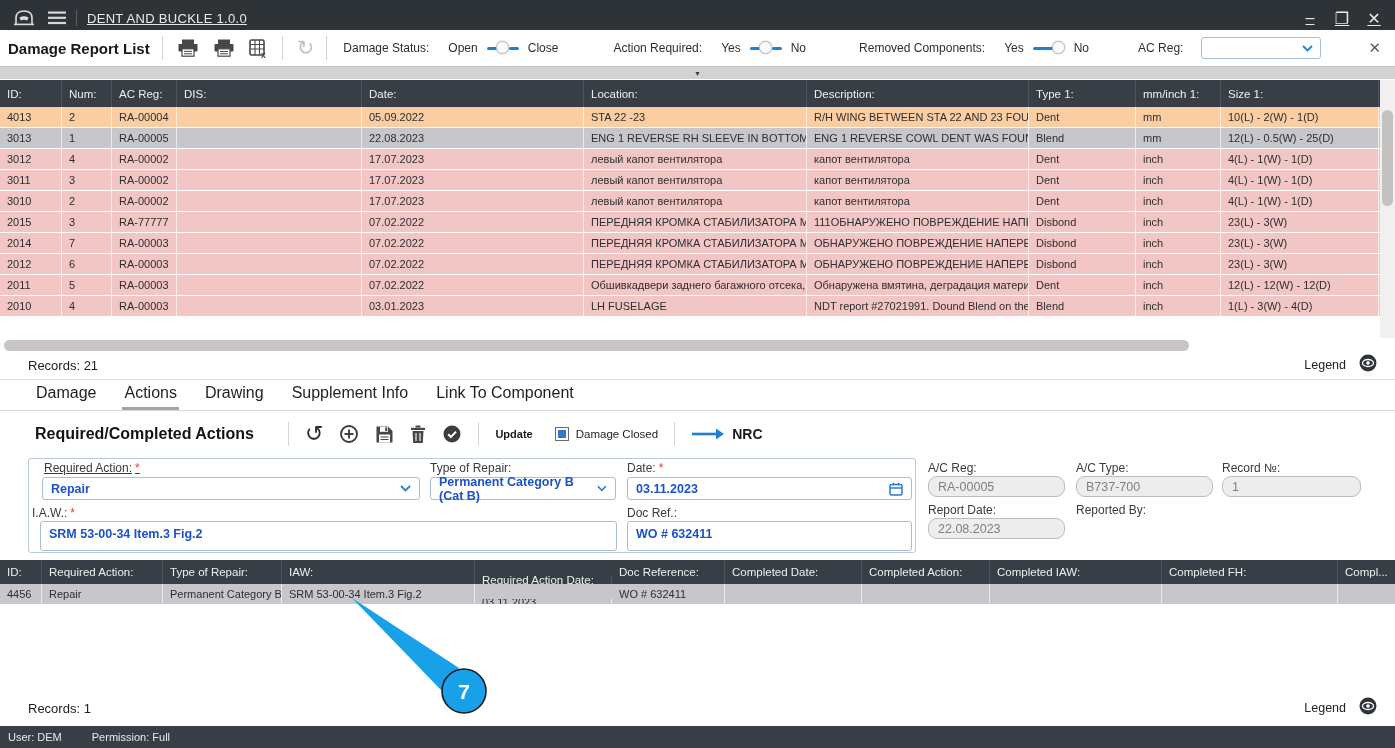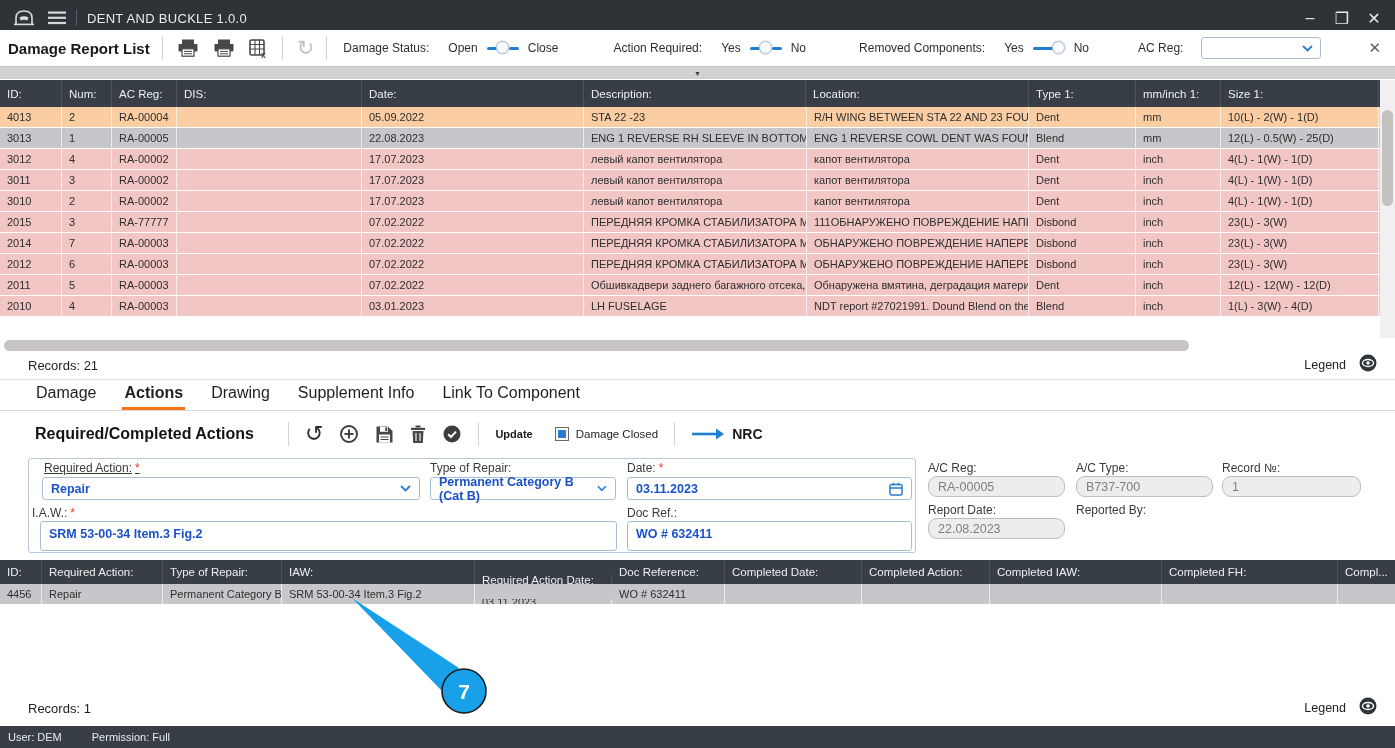--- a/index.html
+++ b/index.html
@@ -3,21 +3,21 @@
 <meta charset="utf-8">
 <style>
   *{margin:0;padding:0;box-sizing:border-box;}
   html,body{width:1395px;height:748px;}
   body{font-family:"Liberation Sans",sans-serif;background:#fff;}
   #app{position:relative;width:1395px;height:748px;background:#fff;overflow:hidden;}
   .vdiv{width:1px;height:24px;background:#D4D4D4;display:inline-block;}
   svg text{font-family:"Liberation Sans",sans-serif;}
 
   
-  .titlebar{position:absolute;left:0;top:0;width:100%;height:36px;background:#2E3338;display:flex;align-items:center;padding:0 8px;color:#E6E8EA;}
+  .titlebar{position:absolute;left:0;top:0;width:100%;height:36px;background:#2E3338;display:flex;align-items:center;padding:0 8px;color:#E6E8EA;text-decoration:underline;}
   .titlebar .tdiv{width:1px;height:16px;background:#5A6066;margin:0 10px 0 6px;}
   .app-title{font-size:13px;letter-spacing:.3px;color:#E9EBEC;}
   .win-controls{margin-left:auto;display:flex;gap:6px;}
   .win-btn{width:26px;height:22px;display:flex;align-items:center;justify-content:center;}
   .tb-icon{margin:0 4px;display:flex;align-items:center;}
 
   
   .toolbar{position:absolute;left:0;top:30px;width:100%;height:36px;background:#fff;display:flex;align-items:center;padding:0 14px 0 8px;}
   .page-title{font-size:15px;font-weight:bold;color:#1A1A1A;margin-right:12px;}
   .tbtn{margin-left:14px;display:flex;align-items:center;cursor:default;}
@@ -64,21 +64,21 @@
   .records-line.bottom{top:697px;}
   .records-text{font-size:13px;color:#222;}
   .legend-wrap{margin-left:auto;display:flex;align-items:center;gap:13px;}
   .legend-text{font-size:12.5px;color:#222;}
 
   .divider{position:absolute;left:0;width:100%;height:1px;background:#E0E0E0;}
 
   
   .tabs{position:absolute;left:0;top:381px;width:100%;height:29px;display:flex;align-items:flex-end;padding-left:34px;gap:24px;}
   .tab{font-size:16px;color:#1F1F1F;padding:4px 2px 5px;border-bottom:3px solid transparent;}
-  .tab.active{font-weight:bold;border-bottom:3px solid #f97316;}
+  .tab.active{font-weight:normal;border-bottom:3px solid #a3a3a3;}
 
   
   .actbar{position:absolute;left:0;top:414px;width:100%;height:40px;display:flex;align-items:center;padding-left:35px;}
   .act-title{font-size:16px;font-weight:bold;color:#141414;margin-right:18px;}
   .abtn{margin-left:16px;display:flex;align-items:center;}
   .undo-glyph{font-size:22px;color:#2E2E2E;line-height:20px;}
   .upd-label{font-size:11px;font-weight:bold;color:#1A1A1A;margin-left:16px;}
   .chk{width:14px;height:14px;border:1px solid #6B6B6B;background:#fff;display:flex;align-items:center;justify-content:center;margin-left:22px;}
   .chk .fill{width:8px;height:8px;background:#2B7CC9;}
   .chk-label{font-size:11.5px;color:#1E1E1E;margin-left:7px;}
@@ -216,22 +216,22 @@
     <span class="arr">▼</span>
   </div>
 
   <div class="mtable">
     <div class="thead mt">
         <div class="cell c0">ID:</div>
         <div class="cell c1">Num:</div>
         <div class="cell c2">AC Reg:</div>
         <div class="cell c3">DIS:</div>
         <div class="cell c4">Date:</div>
+        <div class="cell c5">Location:</div>
         <div class="cell c6">Description:</div>
-        <div class="cell c5">Location:</div>
         <div class="cell c7">Type 1:</div>
         <div class="cell c8">mm/inch 1:</div>
         <div class="cell c9">Size 1:</div>
       </div>
     <div class="tbody mt">
         <div class="trow open">
           <div class="cell c0">4013</div>
           <div class="cell c1">2</div>
           <div class="cell c2">RA-00004</div>
           <div class="cell c3"></div>

